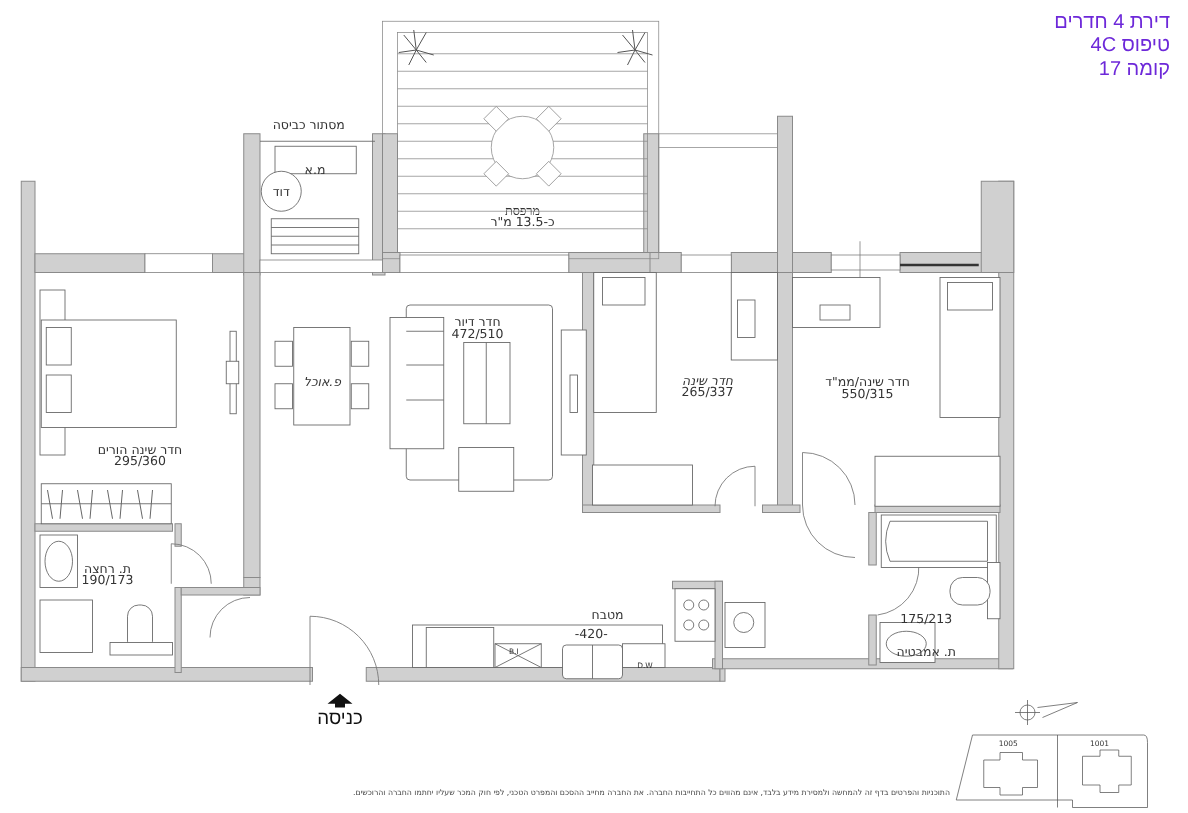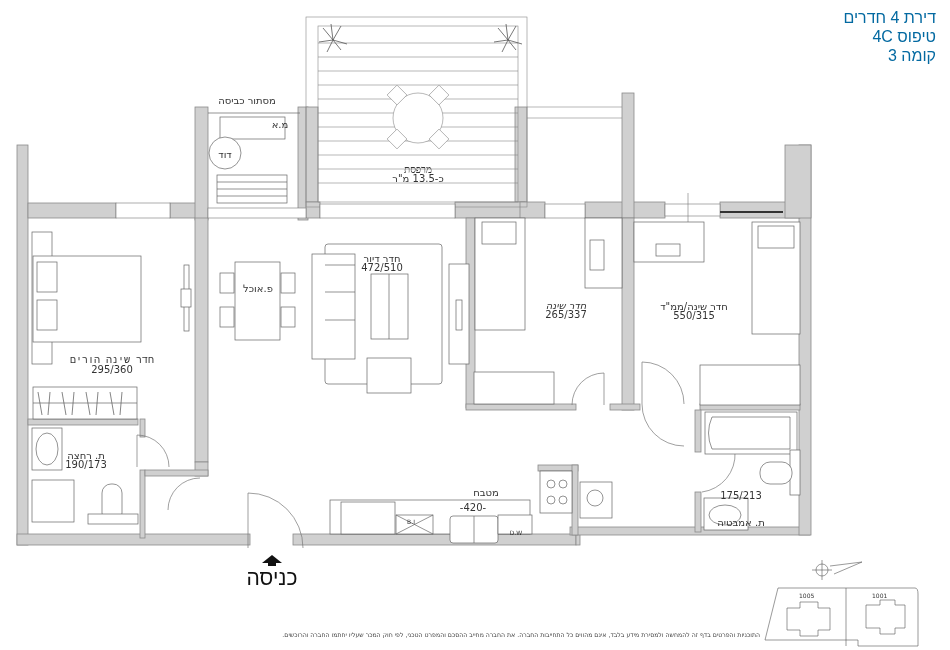--- a/index.html
+++ b/index.html
@@ -1,31 +1,31 @@
 <!DOCTYPE html>
 <html><head>
 <meta charset="utf-8">
 <style>
   html, body { margin:0; padding:0; background:#ffffff; }
   body { width:950px; height:650px; position:relative; overflow:hidden; font-family:"DejaVu Sans", sans-serif; }
-  .title-block { position:absolute; right:14px; top:8px; text-align:right; direction:rtl; font-family:"Liberation Sans", sans-serif; font-size:16px; line-height:19px; color:#0369a1; }
+  .title-block { position:absolute; right:14px; top:8px; text-align:right; direction:rtl; font-family:"Liberation Sans", sans-serif; font-size:16px; line-height:19px; color:#6d28d9; }
   .title-block div { white-space:nowrap; }
   svg#plan { position:absolute; left:0; top:0; }
   .lbl { position:absolute; direction:rtl; text-align:center; font-family:"DejaVu Sans", sans-serif; font-size:10px; color:#333; white-space:nowrap; transform:translateX(-50%); line-height:9px; }
-  .entry-label { position:absolute; left:272px; top:566px; transform:translateX(-50%); direction:rtl; font-family:"Liberation Sans", sans-serif; font-size:21px; color:#111; }
+  .entry-label { position:absolute; left:272px; top:566px; transform:translateX(-50%); direction:rtl; font-family:"Liberation Sans", sans-serif; font-size:15px; color:#111; }
   .disclaimer { position:absolute; left:20px; top:631px; width:740px; direction:rtl; text-align:right; font-size:6.2px; color:#444; white-space:nowrap; overflow:hidden; }
   .key-num { position:absolute; font-size:6px; color:#333; }
 </style>
 </head>
 <body>
 
 <div class="title-block">
   <div>דירת 4 חדרים</div>
   <div>טיפוס 4C</div>
-  <div>קומה 3</div>
+  <div>קומה 17</div>
 </div>
 
 <svg id="plan" width="950" height="650" viewBox="0 0 950 650">
   <g fill="#d0d0d0" stroke="#8a8a8a" stroke-width="0.8">
 
     <rect x="17" y="145" width="11" height="400"></rect>
 
     <rect x="17" y="534" width="233" height="11"></rect>
     <rect x="293" y="534" width="283" height="11"></rect>
     <rect x="576" y="534" width="4" height="11"></rect>
@@ -252,28 +252,28 @@
 
   <g stroke="#555" stroke-width="0.6" fill="none">
     <path d="M778 588 L915 588 Q918 588 918 594 L918 646 L858 646 L858 640 L765 640 Z"></path>
     <line x1="846" y1="588" x2="846" y2="646"></line>
     <path d="M787 608 L800 608 L800 602 L818 602 L818 608 L830 608 L830 630 L818 630 L818 636 L800 636 L800 630 L787 630 Z"></path>
     <path d="M866 605 L880 605 L880 600 L895 600 L895 605 L905 605 L905 628 L895 628 L895 634 L880 634 L880 628 L866 628 Z"></path>
   </g>
 </svg>
 
 <div class="lbl" style="left:247px; top:96px;">מסתור כביסה</div>
-<div class="lbl" style="left:252px; top:120px;margin-left:28px;">מ.א</div>
+<div class="lbl" style="left:252px; top:132px;">מ.א</div>
 <div class="lbl" style="left:225px; top:150px;">דוד</div>
 <div class="lbl" style="left:418px; top:165px;font-family:Liberation Serif, serif;">מרפסת</div>
 <div class="lbl" style="left:418px; top:174px;">כ-13.5 מ"ר</div>
 <div class="lbl" style="left:382px; top:254px;">חדר דיור</div>
 <div class="lbl" style="left:382px; top:263px;">472/510</div>
-<div class="lbl" style="left:258px; top:284px;">פ.אוכל</div>
-<div class="lbl" style="left:112px; top:356px;font-family:Liberation Mono, monospace;">חדר שינה הורים</div>
+<div class="lbl" style="left:258px; top:302px;font-style:italic;">פ.אוכל</div>
+<div class="lbl" style="left:112px; top:356px;">חדר שינה הורים</div>
 <div class="lbl" style="left:112px; top:365px;">295/360</div>
 <div class="lbl" style="left:566px; top:301px;font-style:italic;">חדר שינה</div>
 <div class="lbl" style="left:566px; top:310px;">265/337</div>
 <div class="lbl" style="left:694px; top:302px;">חדר שינה/ממ"ד</div>
 <div class="lbl" style="left:694px; top:311px;">550/315</div>
 <div class="lbl" style="left:86px; top:451px;">ת. רחצה</div>
 <div class="lbl" style="left:86px; top:460px;">190/173</div>
 <div class="lbl" style="left:741px; top:482px;margin-top:36px;">ת. אמבטיה</div>
 <div class="lbl" style="left:741px; top:491px;">175/213</div>
 <div class="lbl" style="left:473px; top:488px;padding-left:26px;">מטבח</div>

